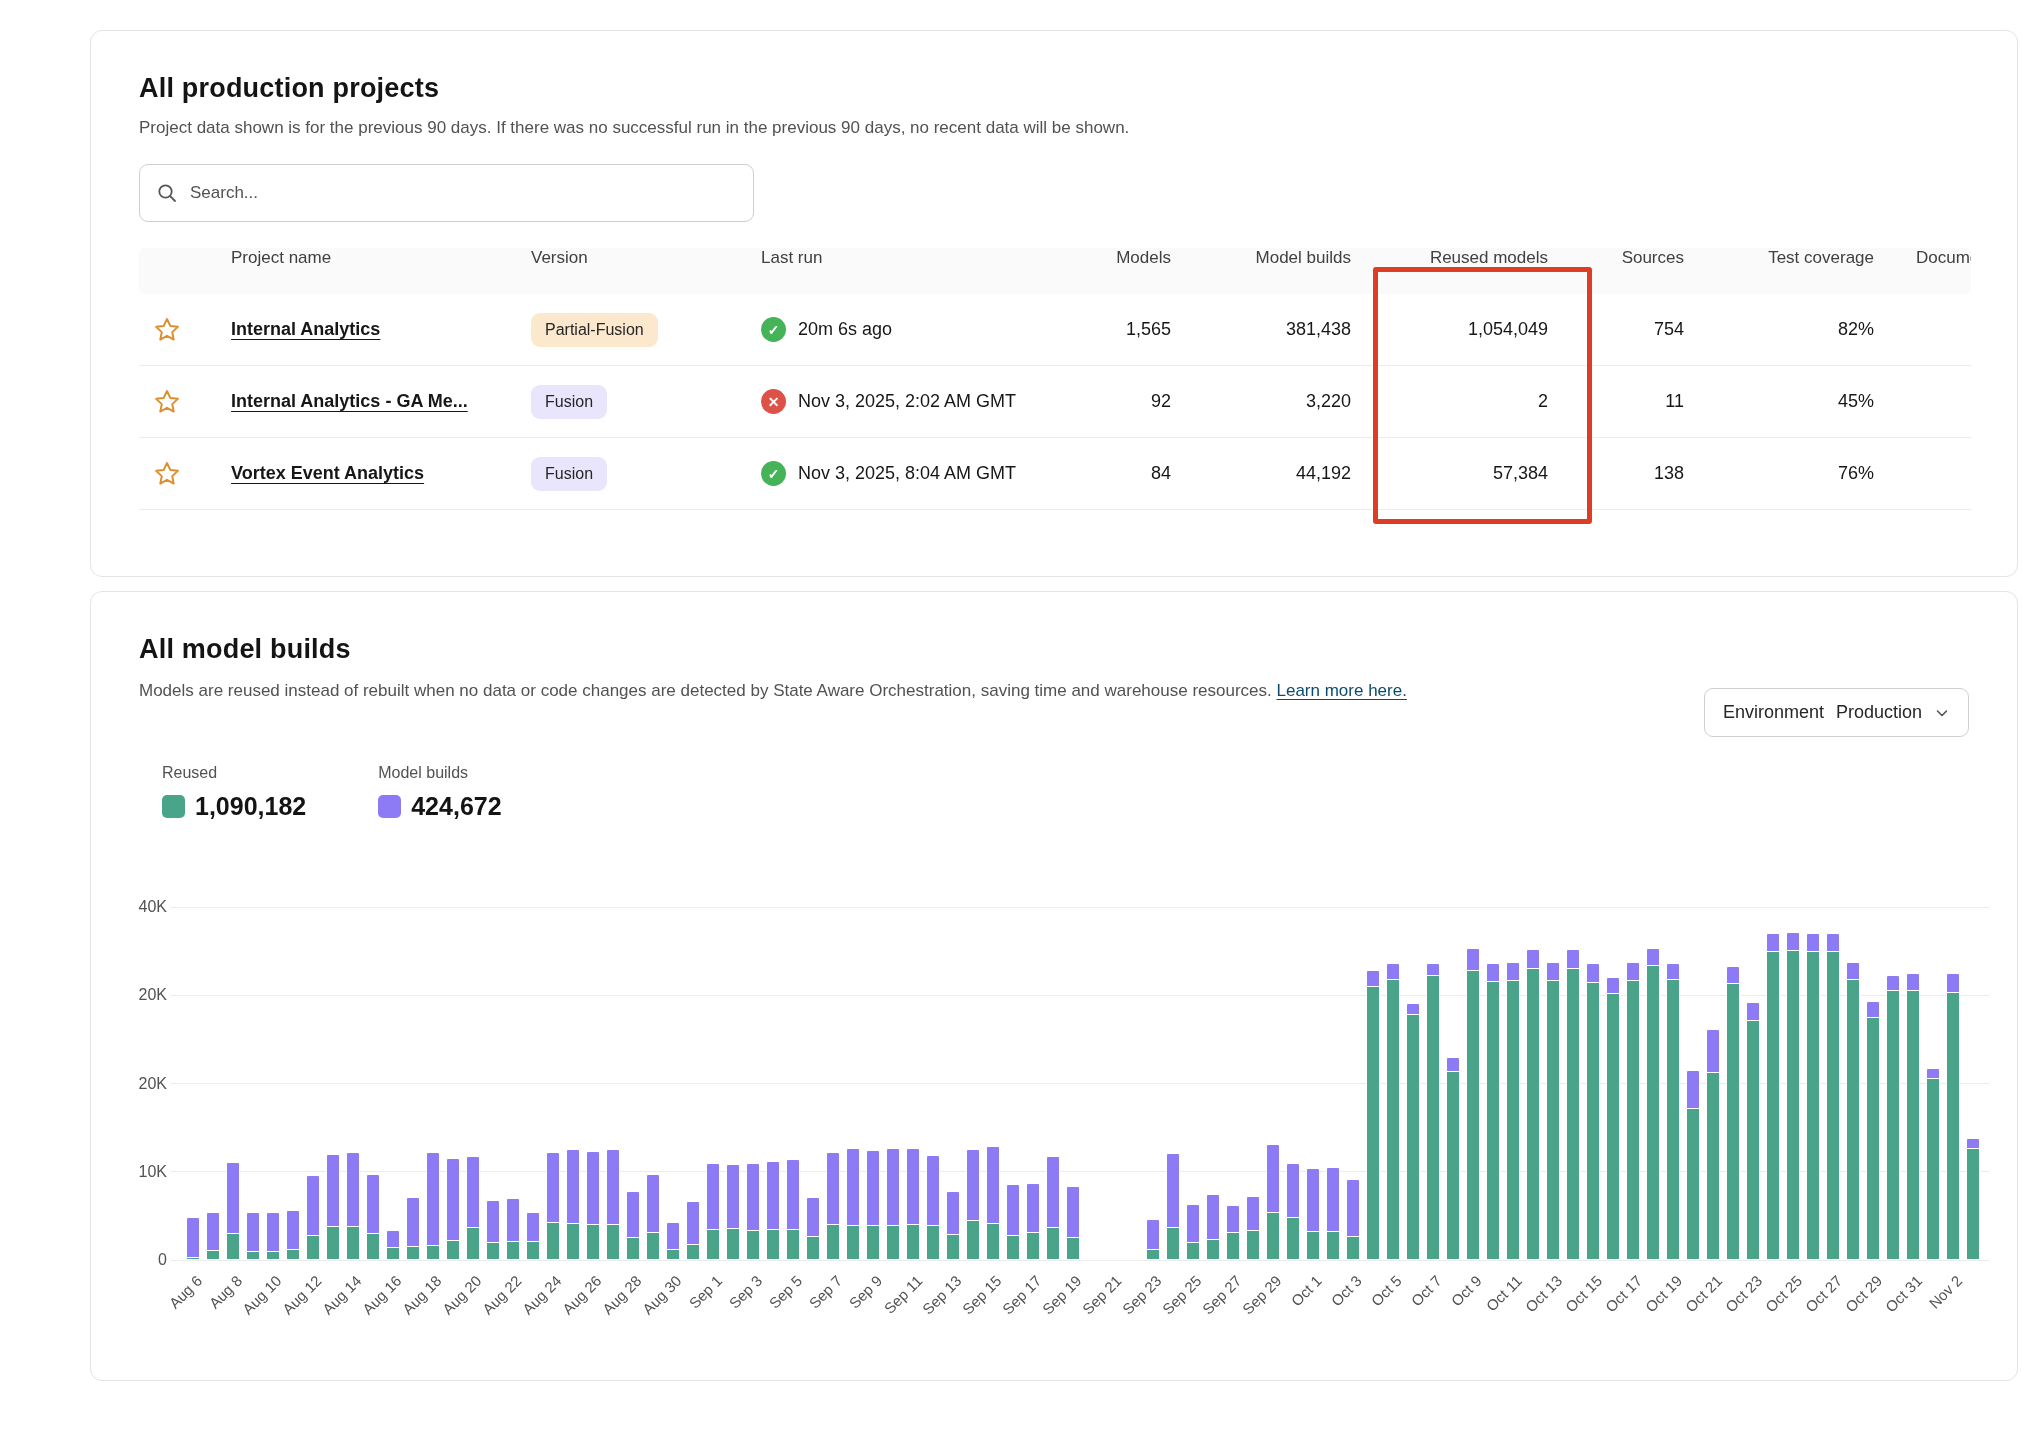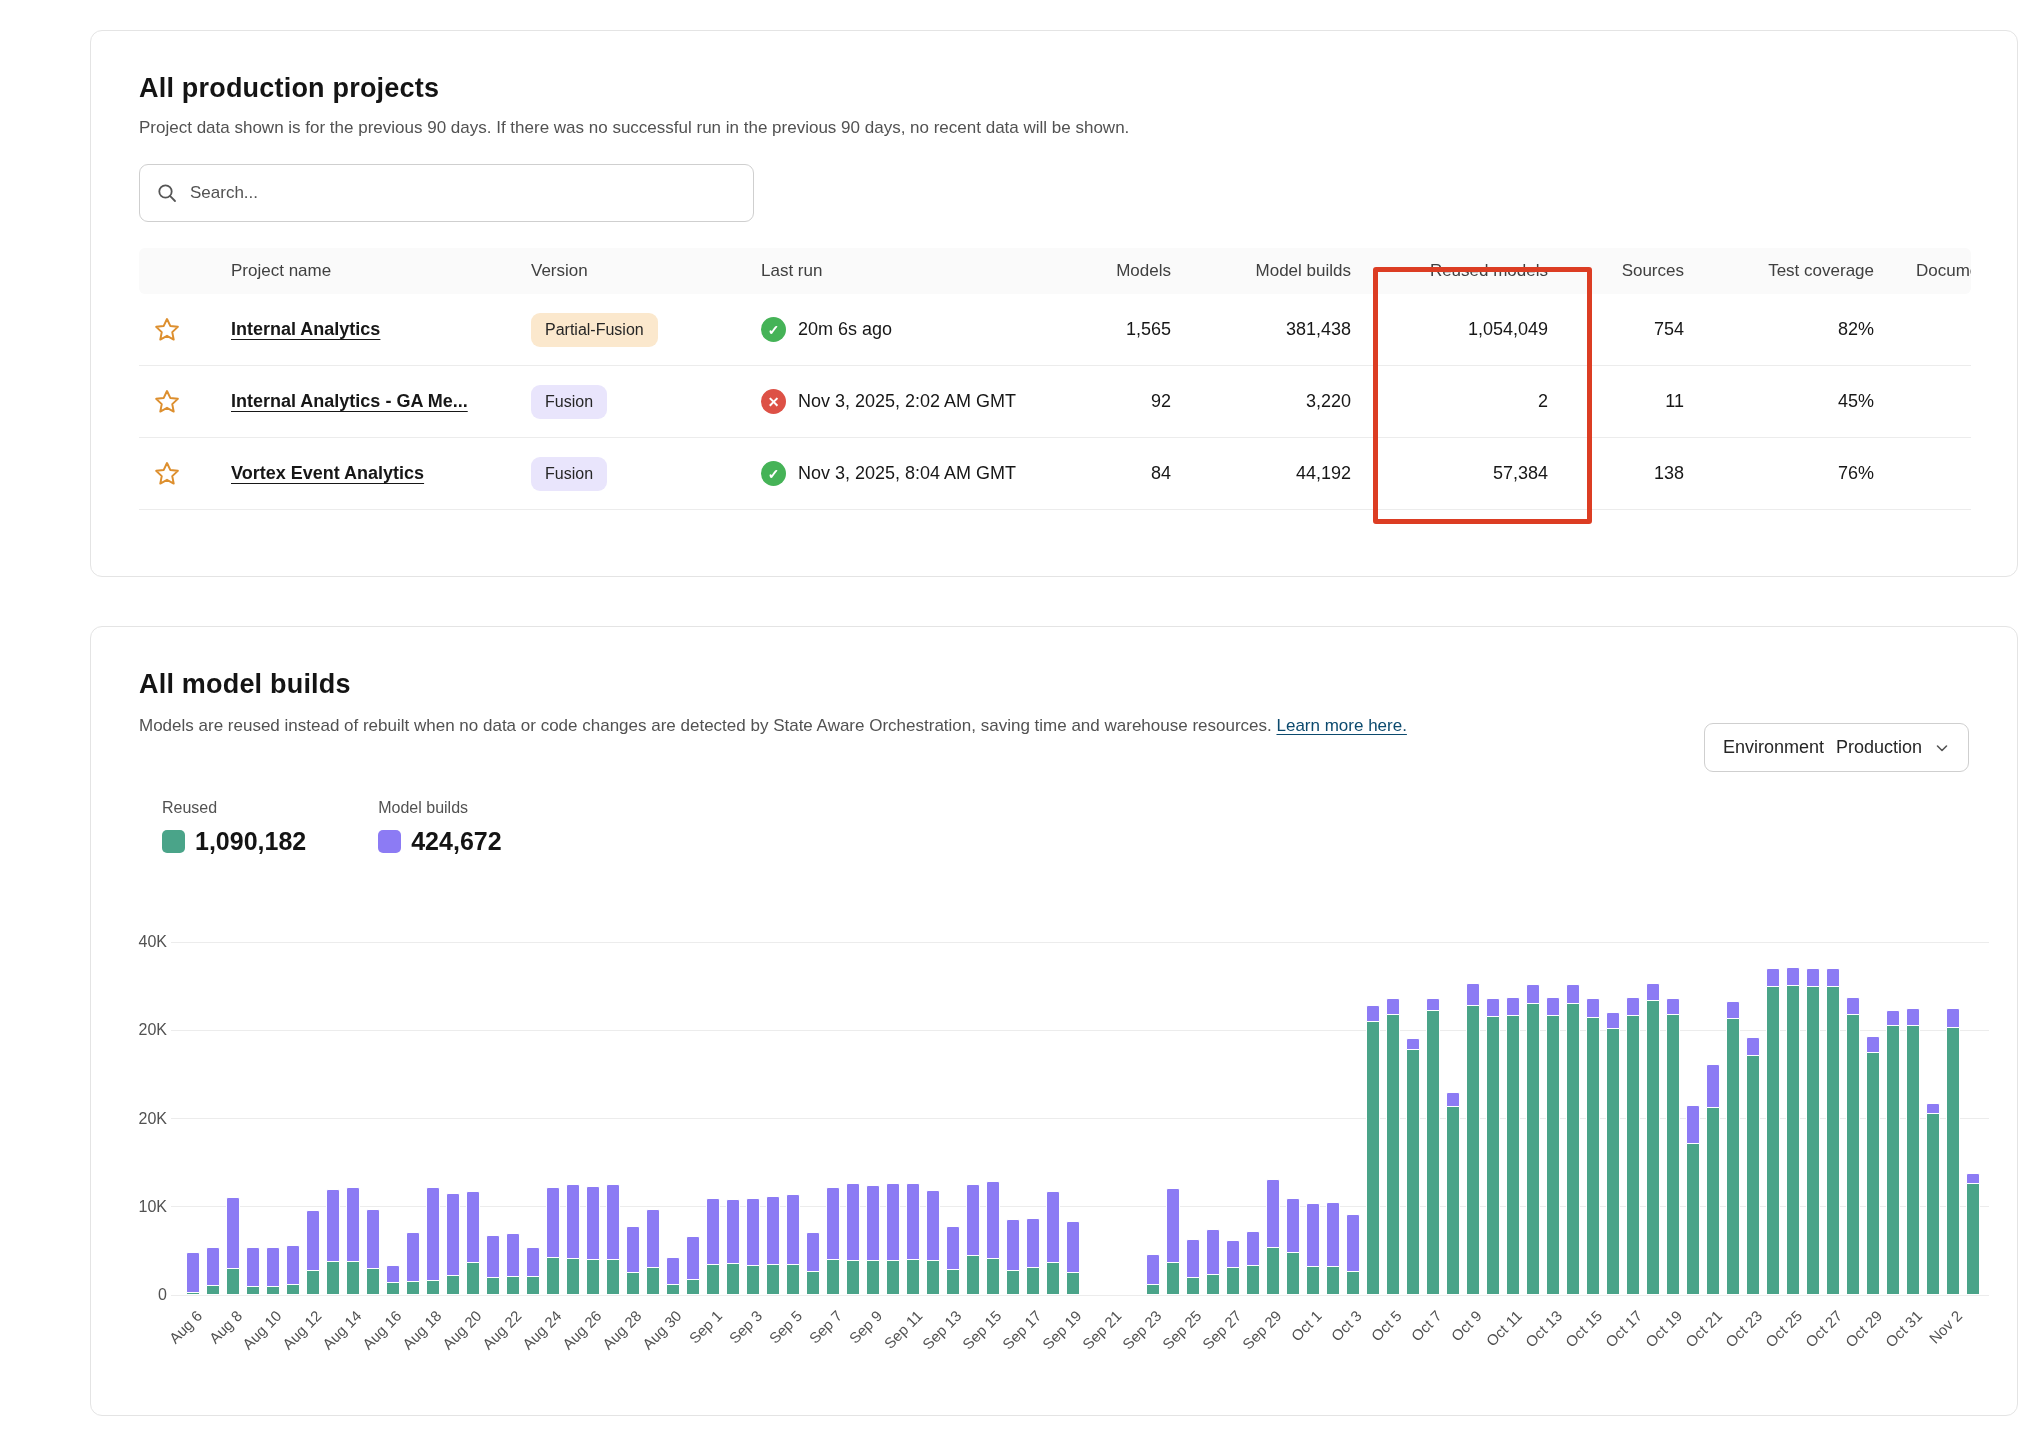--- a/index.html
+++ b/index.html
@@ -3,38 +3,38 @@
 <meta charset="utf-8">
 <style>
   * { margin:0; padding:0; box-sizing:border-box; }
   html,body { width:2022px; height:1438px; background:#ffffff;
     font-family:"Liberation Sans", sans-serif; color:#171717; overflow:hidden; }
   .page { position:relative; width:2022px; height:1438px;margin-left:43px; }
 
   .card { position:absolute; left:47px; width:1928px; background:#fff;
     border:1px solid #e4e4e4; border-radius:12px; }
   .card-projects { top:30px; height:547px; }
-  .card-builds { top:626px; height:790px; }
+  .card-builds { top:591px; height:790px; }
 
   .card h1 { font-size:27px; font-weight:700; letter-spacing:.2px; color:#141414; }
   .subtitle { font-size:17px; color:#525252; margin-top:14px; }
 
   .card-inner { position:relative; padding:42px 48px 0 48px; height:100%; }
 
   
   .search-box { margin-top:26px; width:615px; height:58px; border:1px solid #cfcfcf;
     border-radius:9px; display:flex; align-items:center; padding:0 16px; gap:12px; background:#fff; }
   .search-box svg { flex:0 0 auto; }
   .search-box input { border:none; outline:none; font-size:17px; color:#171717; width:100%;
     font-family:"Liberation Sans", sans-serif; }
   .search-box input::placeholder { color:#525252; }
 
   
   .table-wrap { position:relative; margin-top:26px; width:1832px; overflow:hidden; }
-  .thead { display:flex; height:46px; align-items:center; background:#fafafa; border-radius:6px;
+  .thead { display:flex; height:46px; align-items:flex-start; background:#fafafa; border-radius:6px;
     font-size:17px; color:#404040; }
   .thead span { white-space:nowrap; overflow:hidden; }
   .trow { display:flex; height:72px; align-items:center; border-bottom:1px solid #ececec;
     font-size:18px; color:#171717; }
   .cell { white-space:nowrap; overflow:hidden; flex:0 0 auto; }
   .al-r { text-align:right; }
   .star-btn { background:none; border:none; cursor:pointer; padding:0 0 0 14px; display:flex; align-items:center; }
   .proj-link { color:#171717; font-weight:600; text-decoration:underline; text-underline-offset:4px;
     text-decoration-thickness:1px; cursor:pointer; }
   .badge { display:inline-block; font-size:16px; padding:8px 14px; border-radius:9px; color:#262626; }

